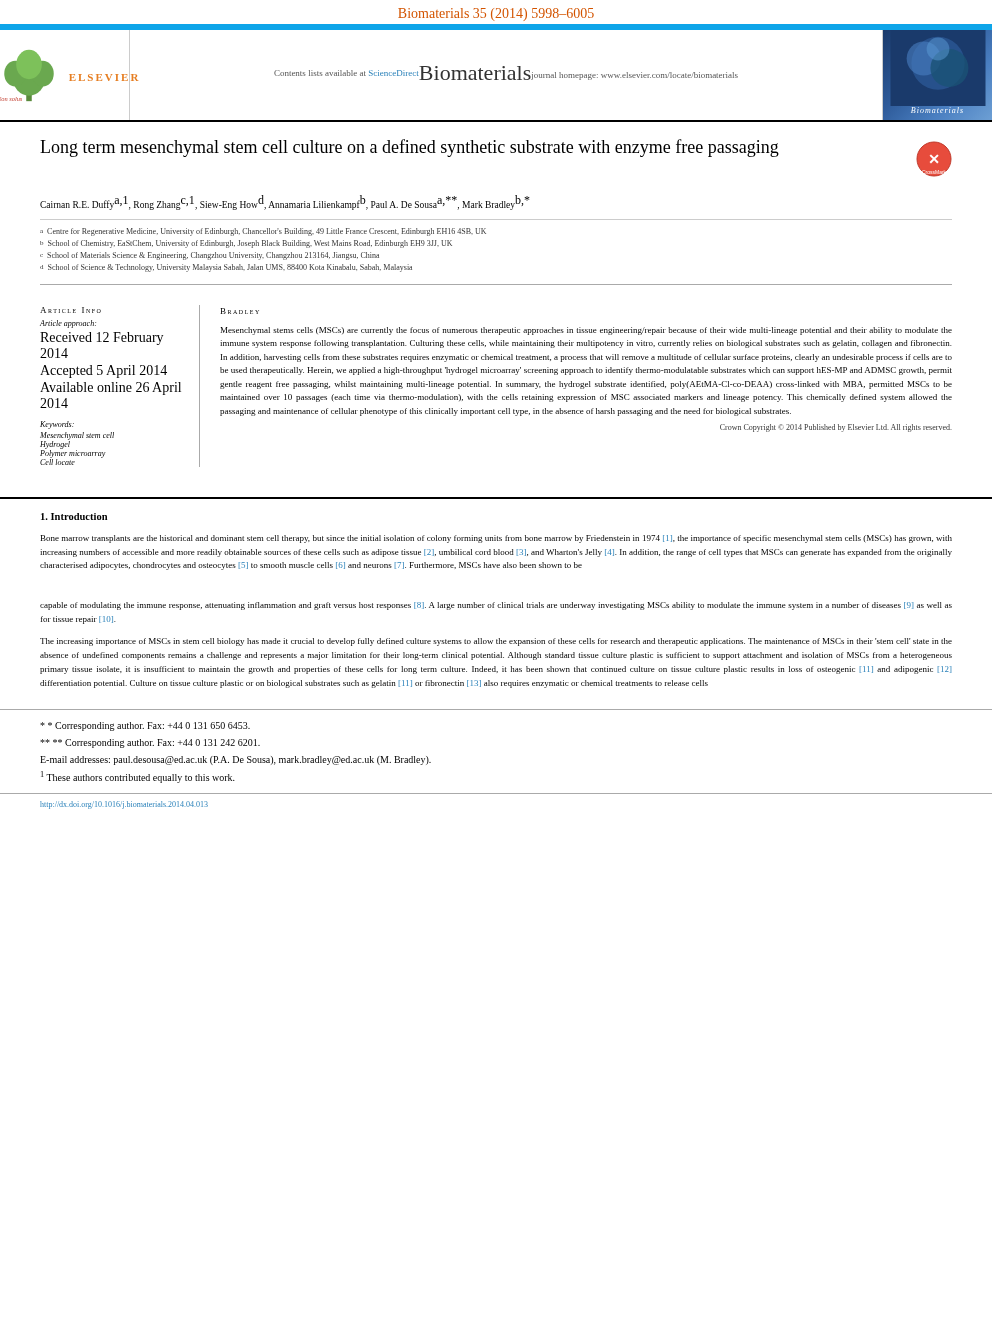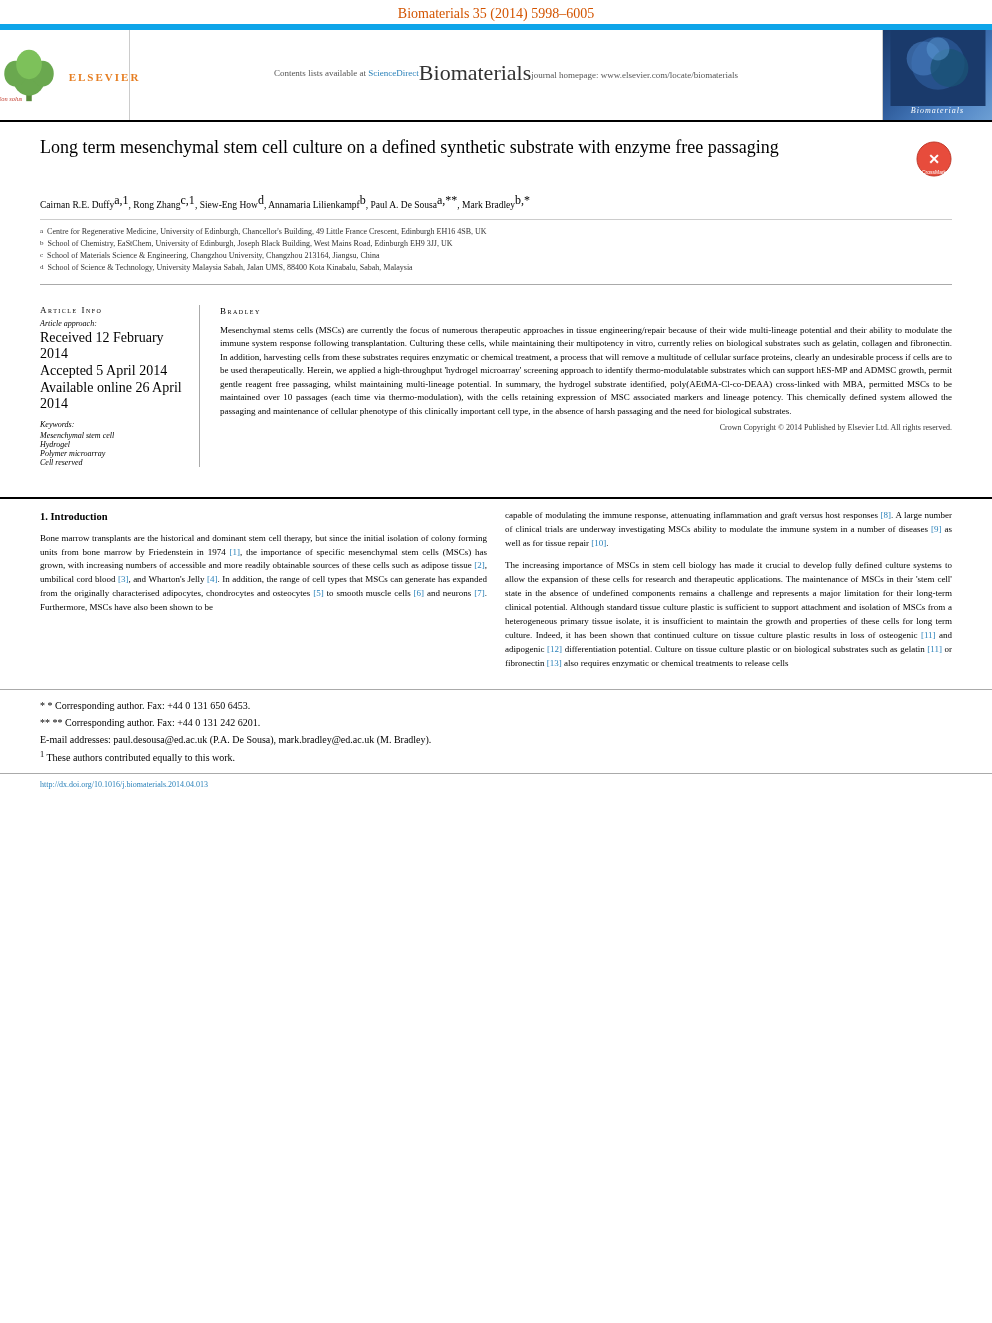--- a/index.html
+++ b/index.html
@@ -247,20 +247,21 @@
       border: none;
       border-top: 2px solid #000;
       margin: 10px 0;
     }
 
     
     .body-two-col {
       display: flex;
       gap: 18px;
       padding: 0 40px;
+      flex-direction: column;
     }
     .body-col {
       flex: 1;
       font-size: 9px;
       line-height: 1.55;
       text-align: justify;
     }
 
     .section-heading {
       font-size: 10.5px;
@@ -399,21 +400,21 @@
           <span class="info-label">Article approach:</span>
           <span class="info-date">Received 12 February 2014</span>
           <span class="info-date">Accepted 5 April 2014</span>
           <span class="info-date">Available online 26 April 2014</span>
         </div>
         <div class="keywords-section">
           <span class="info-label">Keywords:</span>
           <span class="keyword-item">Mesenchymal stem cell</span>
           <span class="keyword-item">Hydrogel</span>
           <span class="keyword-item">Polymer microarray</span>
-          <span class="keyword-item">Cell reserved</span>
+          <span class="keyword-item">Cell locate</span>
         </div>
       </div>
 
       <div class="abstract-section">
         <span class="abstract-title">Bradley</span>
         <p class="abstract-text">Mesenchymal stems cells (MSCs) are currently the focus of numerous therapeutic approaches in tissue engineering/repair because of their wide multi-lineage potential and their ability to modulate the immune system response following transplantation. Culturing these cells, while maintaining their multipotency in vitro, currently relies on biological substrates such as gelatin, collagen and fibronectin. In addition, harvesting cells from these substrates requires enzymatic or chemical treatment, a process that will remove a multitude of cellular surface proteins, clearly an undesirable process if cells are to be used therapeutically. Herein, we applied a high-throughput 'hydrogel microarray' screening approach to identify thermo-modulatable substrates which can support hES-MP and ADMSC growth, permit gentle reagent free passaging, whilst maintaining multi-lineage potential. In summary, the hydrogel substrate identified, poly(AEtMA-Cl-co-DEAA) cross-linked with MBA, permitted MSCs to be maintained over 10 passages (each time via thermo-modulation), with the cells retaining expression of MSC associated markers and lineage potency. This chemically defined system allowed the passaging and maintenance of cellular phenotype of this clinically important cell type, in the absence of harsh passaging and the need for biological substrates.</p>
         <div class="copyright-line">Crown Copyright © 2014 Published by Elsevier Ltd. All rights reserved.</div>
       </div>
 
     </div>

